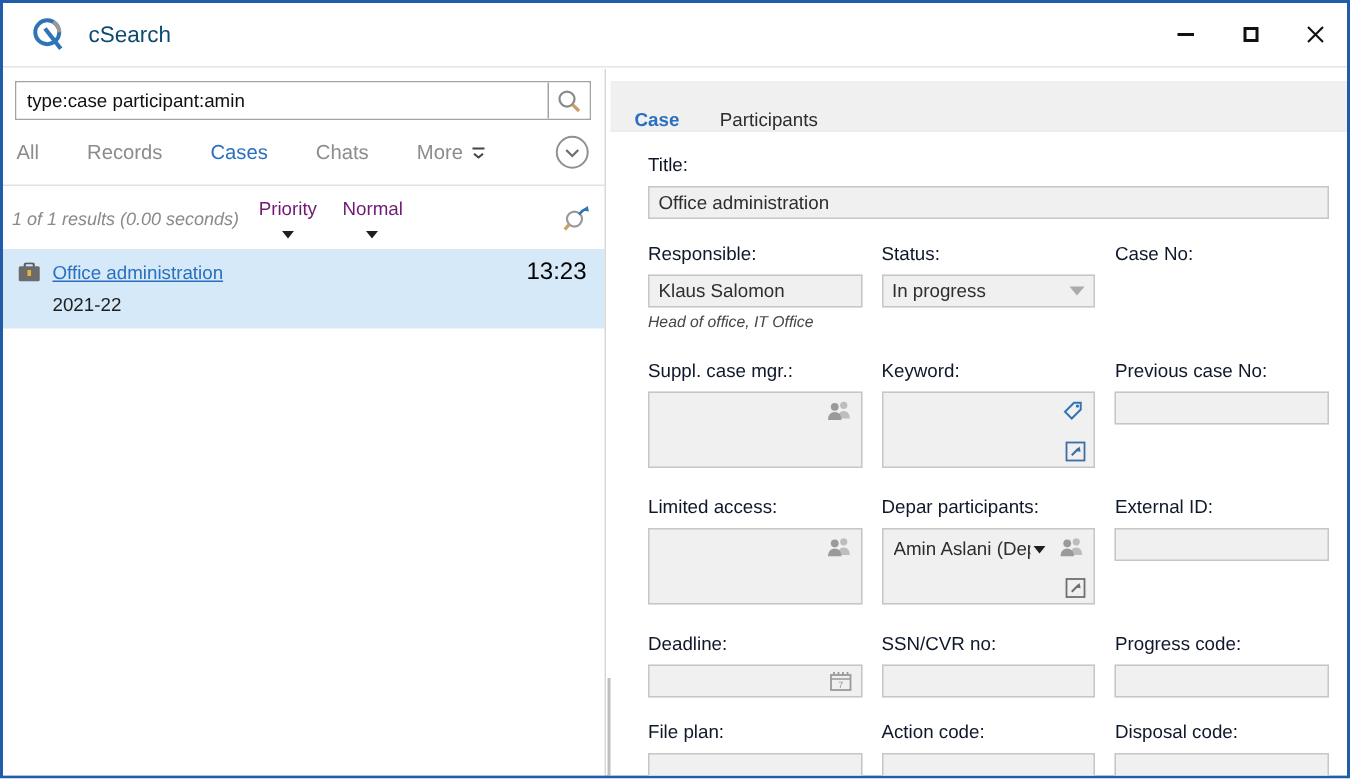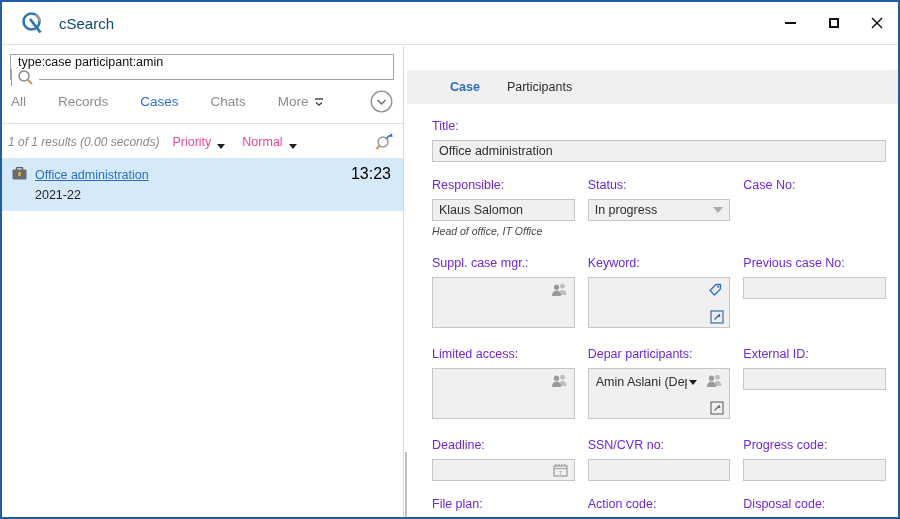--- a/index.html
+++ b/index.html
@@ -13,64 +13,64 @@
   .titlebar { height:43px; display:flex; align-items:center; padding-left:17px;
               border-bottom:1px solid #e4e4e4; background:#fff; }
   .app-title { font-size:15px; color:#0c4a6e; margin-left:13px; }
   .win-controls { margin-left:auto; display:flex; height:100%; }
   .win-btn { width:43px; height:100%; display:flex; align-items:center; justify-content:center; cursor:pointer; }
   .min-glyph { width:11px; height:2px; background:#111; }
   .max-glyph { width:10px; height:10px; border:2px solid #111; }
 
   
   .left-panel { position:absolute; left:0; top:44px; width:401px; bottom:0; background:#fff; }
-  .search-row { margin:8px 9px 0 8px; display:flex; border:1px solid #a3a3a3; height:26px; background:#fff;flex-direction:column; }
+  .search-row { margin:8px 9px 0 8px; display:flex; border:1px solid #a3a3a3; height:26px; background:#fff; }
   .search-input { flex:1; border:none; outline:none; padding:0 7px; font-size:12.5px;
                   font-family:"Liberation Sans", sans-serif; color:#111; background:#fff; }
   .search-btn { width:28px; border-left:1px solid #a3a3a3; display:flex; align-items:center;
                 justify-content:center; background:#fff; cursor:pointer; }
 
   .filter-row { display:flex; align-items:center; margin:10px 10px 0 9px; font-size:13.5px;
                 color:#8c8c8c; gap:32px; }
   .filter-item { cursor:pointer; }
   .filter-item.active { color:#2a6fc0; }
   .filter-more { display:flex; align-items:center; gap:5px; cursor:pointer; }
   .expand-circle { margin-left:auto; cursor:pointer; line-height:0; }
 
   .results-sep { border-top:1px solid #e1e1e1; margin-top:10px; }
   .results-info { display:flex; align-items:center; margin:8px 9px 7px 6px; }
   .results-count { font-style:italic; font-size:12px; color:#8a8a8a; }
-  .sort-dd { margin-left:13px; color:#ec4899; display:flex; gap:6px; align-items:flex-end;
-             font-size:12.5px; cursor:pointer; }
+  .sort-dd { margin-left:13px; color:#701a75; display:flex; gap:6px; align-items:center;
+             font-size:12.5px; cursor:pointer;flex-direction:column; }
   .caret-down { width:0; height:0; border-left:4px solid transparent; border-right:4px solid transparent;
                 border-top:5px solid #1f1f1f; margin-top:2px; }
   .search-again { margin-left:auto; cursor:pointer; line-height:0; }
 
   .result-item { background:#d5e9f8; padding:7px 12px 9px 10px; display:flex; cursor:pointer; }
   .result-icon { margin:2px 8px 0 0; line-height:0; }
   .result-body { flex:1; }
   .result-line1 { display:flex; align-items:baseline; }
   .result-title { color:#2a6fc0; text-decoration:underline; font-size:12.5px; }
   .result-time { margin-left:auto; font-size:16px; color:#000000; }
   .result-sub { font-size:12.5px; color:#1f1f1f; margin-top:5px; }
 
   .divider { position:absolute; left:401px; top:44px; bottom:0; width:1px; background:#d8d8d8; }
   .scroll-thumb { position:absolute; left:403px; width:4px; top:450px; bottom:0; background:#bfbfbf; }
 
   
   .right-panel { position:absolute; left:405px; top:44px; right:0; bottom:0; background:#fff; }
-  .tabstrip { height:34px; background:#f0f0f0; display:flex; align-items:center; padding-left:43px;
-              gap:27px; margin-top:24px; border-bottom:1px solid #ececec; }
+  .tabstrip { height:34px; background:#f0f0f0; display:flex; align-items:flex-end; padding-left:16px;
+              gap:27px; margin-top:8px; border-bottom:1px solid #ececec; }
   .tab { font-size:12.5px; color:#2d2d2d; cursor:pointer; }
   .tab.active { color:#2a6fc0; font-weight:bold; }
 
   .form { padding:15px 12px 0 25px; }
   .form-grid { display:grid; grid-template-columns:1fr 1fr 1fr; column-gap:13px; }
   .span3 { grid-column:1 / 4; }
-  .field-label { font-size:12.5px; color:#6d28d9; margin-bottom:7px; }
+  .field-label { font-size:12.5px; color:#0f172a; margin-bottom:7px; }
   .tb { height:22px; background:#f0f0f0; border:1px solid #c6c6c6; font-size:12.5px; color:#2e2e2e;
         display:flex; align-items:center; padding:0 6px; overflow:hidden; white-space:nowrap; }
   .tb .right-icon { margin-left:auto; line-height:0; }
   .combo-caret { width:0; height:0; border-left:5px solid transparent; border-right:5px solid transparent;
                  border-top:6px solid #ababab; margin-left:auto; }
   .box { height:51px; background:#f0f0f0; border:1px solid #c6c6c6; position:relative; }
   .box .people-pos { position:absolute; top:5px; right:6px; line-height:0; }
   .box .tag-pos { position:absolute; top:4px; right:6px; line-height:0; }
   .box .popup-pos { position:absolute; bottom:3px; right:5px; line-height:0; }
   .inner-combo { position:absolute; left:7px; top:6px; right:32px; display:flex; align-items:center;

